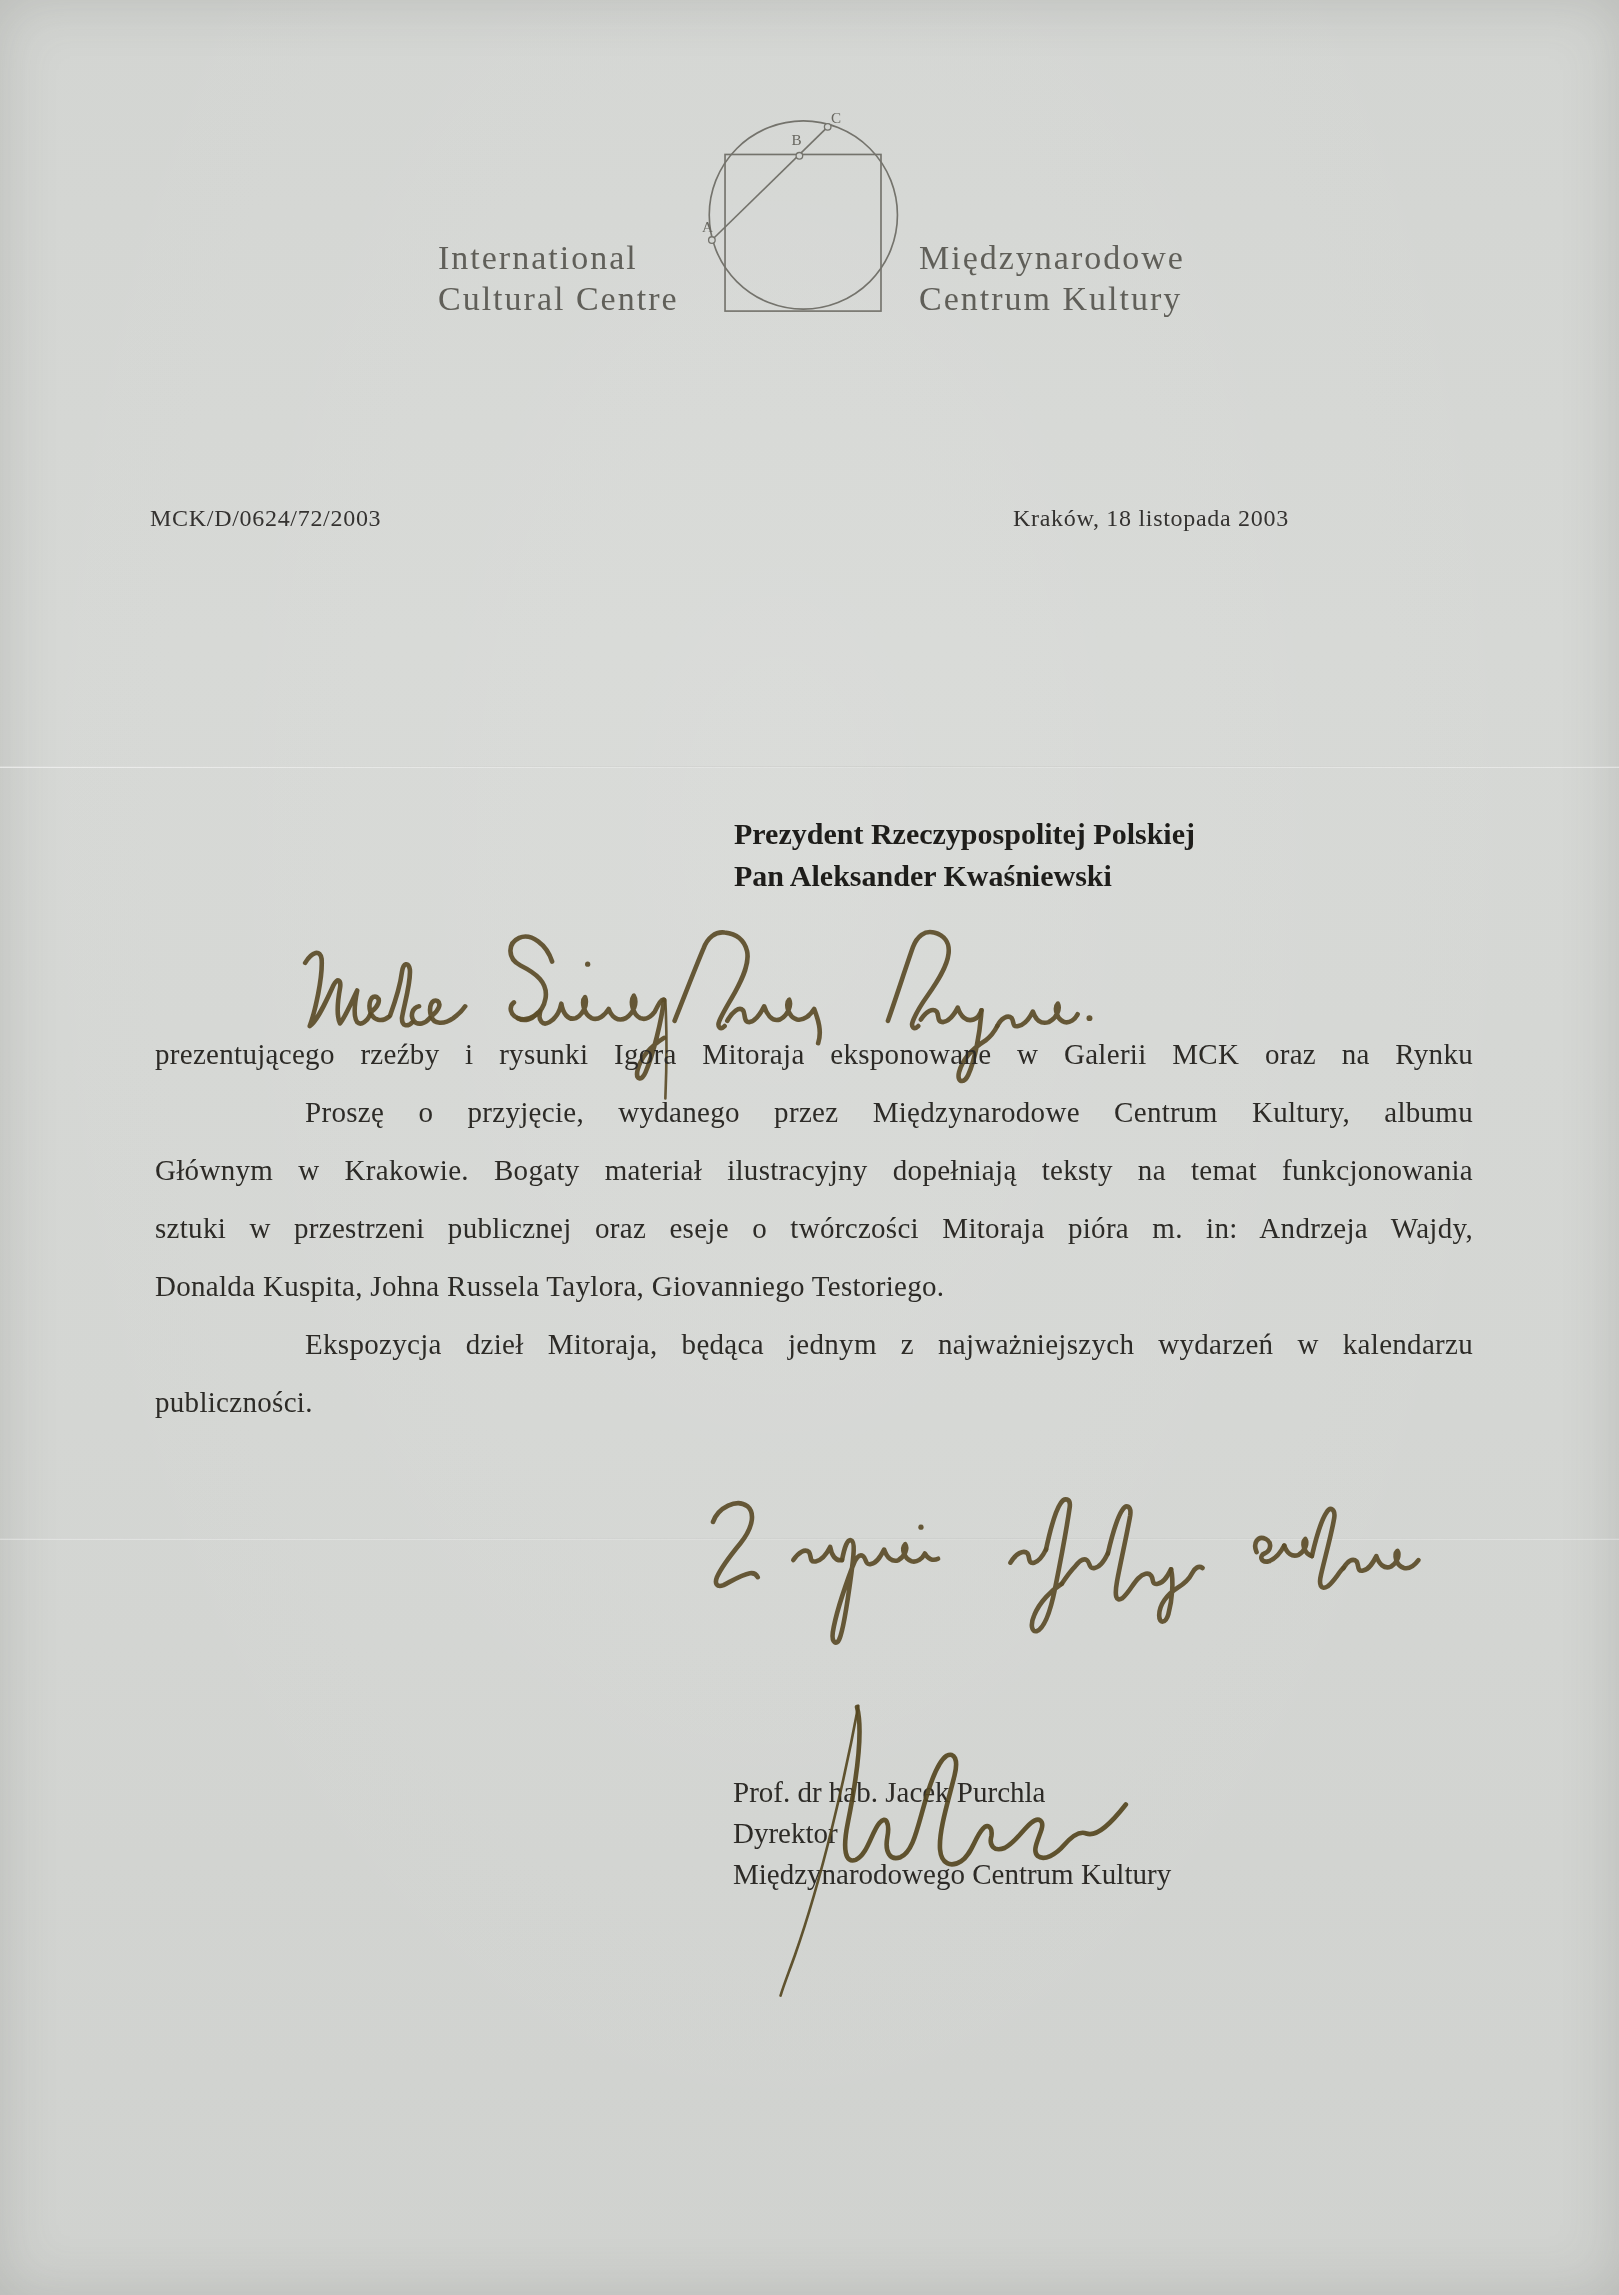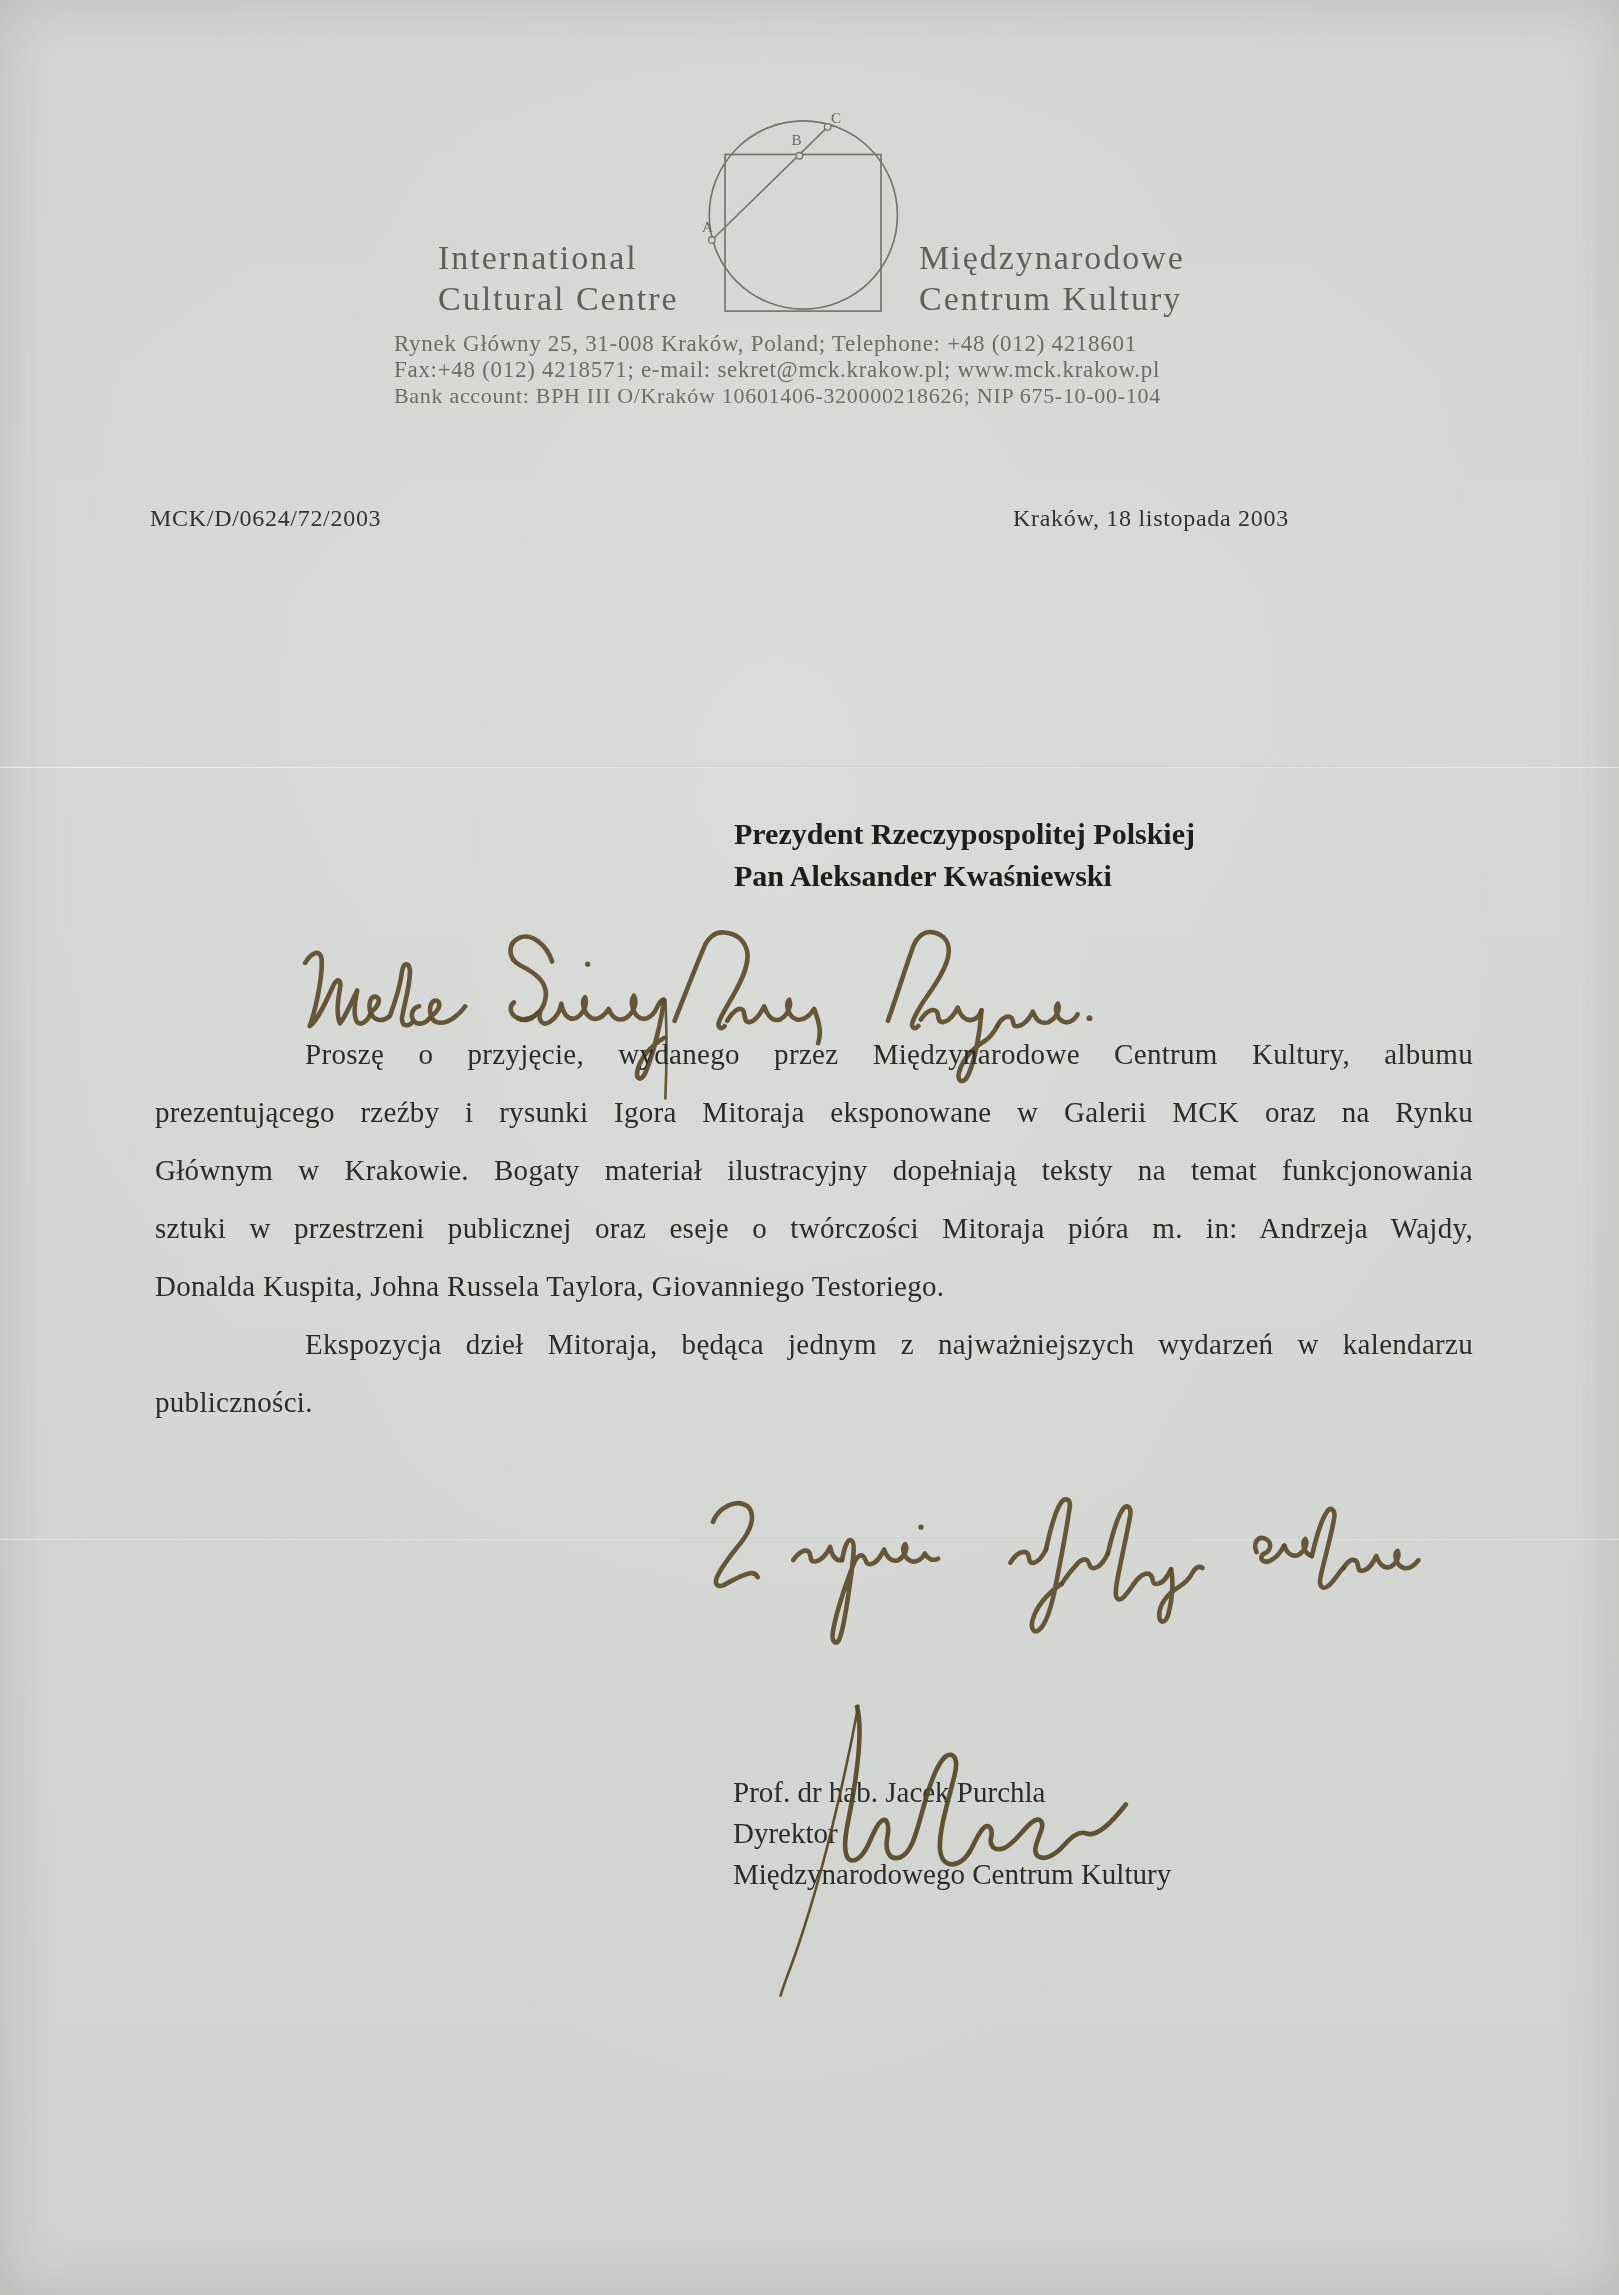--- a/index.html
+++ b/index.html
@@ -93,25 +93,20 @@
     <text class="logo-label" x="0" y="182">A</text>
     <text class="logo-label" x="136" y="50">B</text>
     <text class="logo-label" x="196" y="16">C</text>
   </svg>
 
   <div class="org org-pl">
     <div>Międzynarodowe</div>
     <div>Centrum Kultury</div>
   </div>
 
-  <div class="address">
-    <div class="addr1">Rynek Główny 25, 31-008 Kraków, Poland; Telephone: +48 (012) 4218601</div>
-    <div class="addr2">Fax:+48 (012) 4218571; e-mail: sekret@mck.krakow.pl; www.mck.krakow.pl</div>
-    <div class="addr3">Bank account: BPH III O/Kraków 10601406-320000218626; NIP 675-10-00-104</div>
-  </div>
 
   <div class="refnum">MCK/D/0624/72/2003</div>
   <div class="dateline">Kraków, 18 listopada 2003</div>
 
   <div class="recipient">
     <div>Prezydent Rzeczypospolitej Polskiej</div>
     <div>Pan Aleksander Kwaśniewski</div>
   </div>
 
   <svg class="hw hw-salutation" width="810" height="191" viewBox="0 0 1230 290" role="img" aria-label="Wielce Szanowny Panie Prezydencie.">
@@ -128,22 +123,22 @@
     <path d="M 584,150 C 600,110 616,68 628,40 C 634,24 646,14 660,16 C 678,18 690,28 694,44 C 698,62 688,84 676,106 C 666,124 656,140 652,150 C 648,160 654,164 660,158"></path>
     <path d="M 664,150 C 672,136 682,128 688,134 C 692,140 688,152 698,152 C 708,150 716,136 720,128 C 724,140 732,152 744,148 C 756,142 762,126 758,118 C 752,124 756,144 770,148 C 780,150 790,142 796,132 C 802,148 808,166 802,184"></path>
     <path d="M 908,150 C 922,110 936,66 946,38 C 952,22 964,12 978,16 C 994,20 1002,32 1000,48 C 998,68 982,92 968,112 C 958,126 950,140 946,150 C 942,160 948,164 954,158"></path>
     <path d="M 958,148 C 966,136 976,130 982,136 C 986,142 982,152 992,152 C 1002,150 1010,138 1014,130 C 1018,142 1026,152 1038,148 C 1044,146 1048,140 1050,134"></path>
     <path d="M 1050,134 C 1048,168 1040,210 1030,232 C 1024,246 1012,244 1016,228 C 1022,206 1040,190 1056,180 C 1064,174 1070,166 1074,158"></path>
     <path d="M 1074,158 C 1080,146 1090,140 1096,146 C 1100,152 1096,160 1106,158 C 1116,156 1124,144 1128,136 C 1132,148 1140,156 1152,152 C 1164,146 1170,132 1166,124 C 1160,130 1164,148 1176,152 C 1184,154 1192,148 1196,140"></path>
     <circle class="dot" cx="1214" cy="146" r="4.5"></circle>
   </svg>
 
   <div class="body-text">
+    <div class="line">prezentującego rzeźby i rysunki Igora Mitoraja eksponowane w Galerii MCK oraz na Rynku</div>
     <div class="line indent">Proszę o przyjęcie, wydanego przez Międzynarodowe Centrum Kultury, albumu</div>
-    <div class="line">prezentującego rzeźby i rysunki Igora Mitoraja eksponowane w Galerii MCK oraz na Rynku</div>
     <div class="line">Głównym w Krakowie. Bogaty materiał ilustracyjny dopełniają teksty na temat funkcjonowania</div>
     <div class="line">sztuki w przestrzeni publicznej oraz eseje o twórczości Mitoraja pióra m. in: Andrzeja Wajdy,</div>
     <div class="line last">Donalda Kuspita, Johna Russela Taylora, Giovanniego Testoriego.</div>
     <div class="line indent">Ekspozycja dzieł Mitoraja, będąca jednym z najważniejszych wydarzeń w kalendarzu</div>
     <div class="line last">publiczności.</div>
   </div>
 
   <svg class="hw hw-closing" width="764" height="204" viewBox="0 0 1160 310" role="img" aria-label="Z wyrazami głębokiego szacunku">
     <path d="M 36,50 C 44,28 72,14 88,26 C 102,38 94,62 78,82 C 64,99 48,120 42,134 C 38,144 42,150 52,146 C 64,140 80,130 92,128 C 98,127 102,130 104,134"></path>
     <path d="M 158,108 C 166,96 176,90 182,96 C 186,102 182,112 192,110 C 202,108 210,96 214,88 C 216,100 222,110 232,108"></path>

